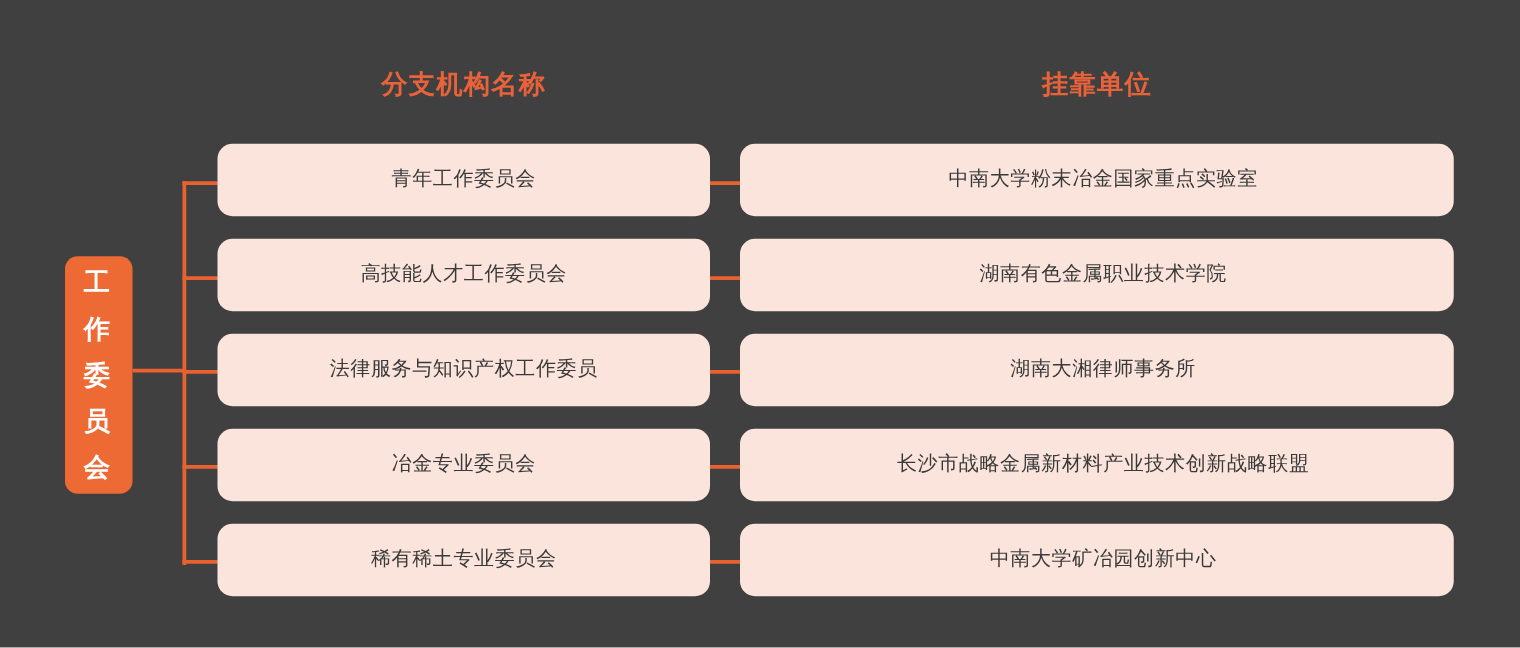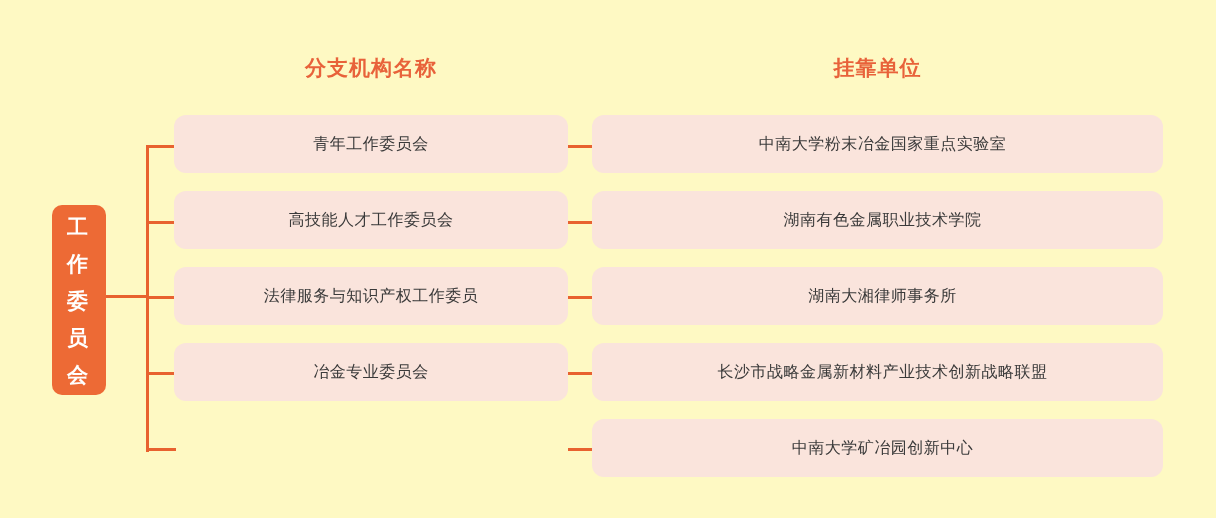--- a/index.html
+++ b/index.html
@@ -7,21 +7,21 @@
     padding: 0;
     background: #ffffff;
   }
   body {
     font-family: "Liberation Sans", "DejaVu Sans", sans-serif;
   }
   #canvas {
     position: relative;
     width: 1216px;
     height: 518px;
-    background: #fef9c3;
+    background: #404040;
     overflow: hidden;
   }
 
   
   .col-header {
     position: absolute;
     font-size: 21px;
     font-weight: bold;
     color: #E8623A;
     letter-spacing: 1px;
@@ -116,20 +116,23 @@
   </div>
   <div class="node node-left" style="top:191px;">
     <span>高技能人才工作委员会</span>
   </div>
   <div class="node node-left" style="top:267px;">
     <span>法律服务与知识产权工作委员</span>
   </div>
   <div class="node node-left" style="top:343px;">
     <span>冶金专业委员会</span>
   </div>
+  <div class="node node-left" style="top:419px;">
+    <span>稀有稀土专业委员会</span>
+  </div>
 
   <div class="node node-right" style="top:115px;">
     <span>中南大学粉末冶金国家重点实验室</span>
   </div>
   <div class="node node-right" style="top:191px;">
     <span>湖南有色金属职业技术学院</span>
   </div>
   <div class="node node-right" style="top:267px;justify-content:center;">
     <span>湖南大湘律师事务所</span>
   </div>

